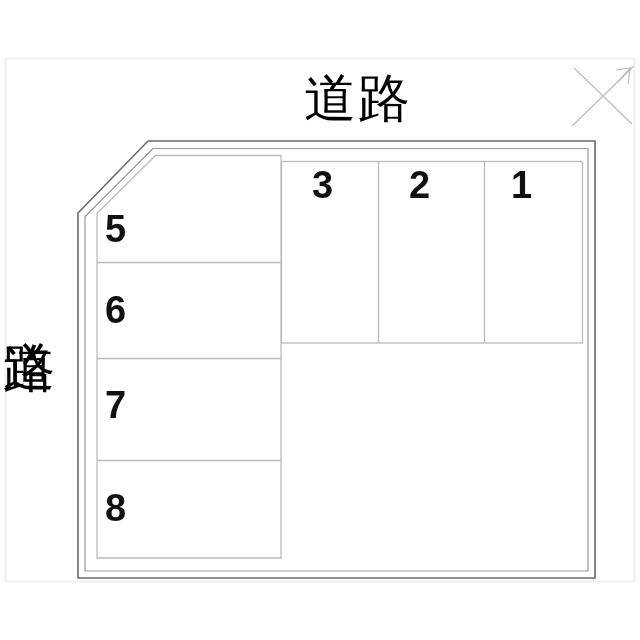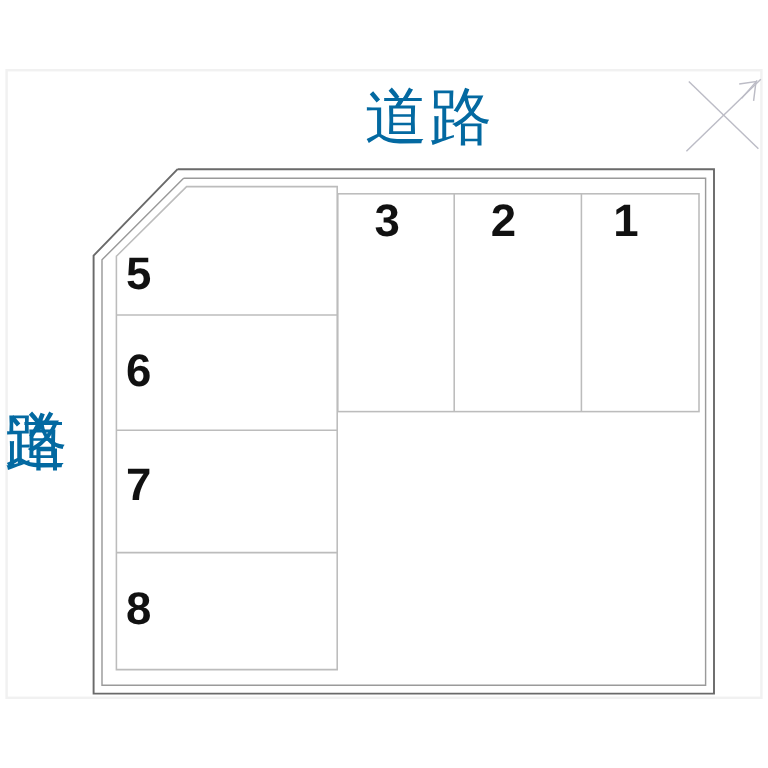--- a/index.html
+++ b/index.html
@@ -33,21 +33,21 @@
     font-size: 38px;
     line-height: 1;
     color: #111111;
     white-space: pre;
     user-select: none;
   }
   .road-label {
     position: absolute;
     font-family: "DejaVu Sans", "Liberation Sans", sans-serif;
     font-weight: normal;
-    color: #0369a1;
+    color: #000000;
     white-space: pre;
     user-select: none;
   }
   .road-top {
     font-size: 52px;
     line-height: 1;
     letter-spacing: 2px;
   }
   .road-left {
     font-size: 52px;

